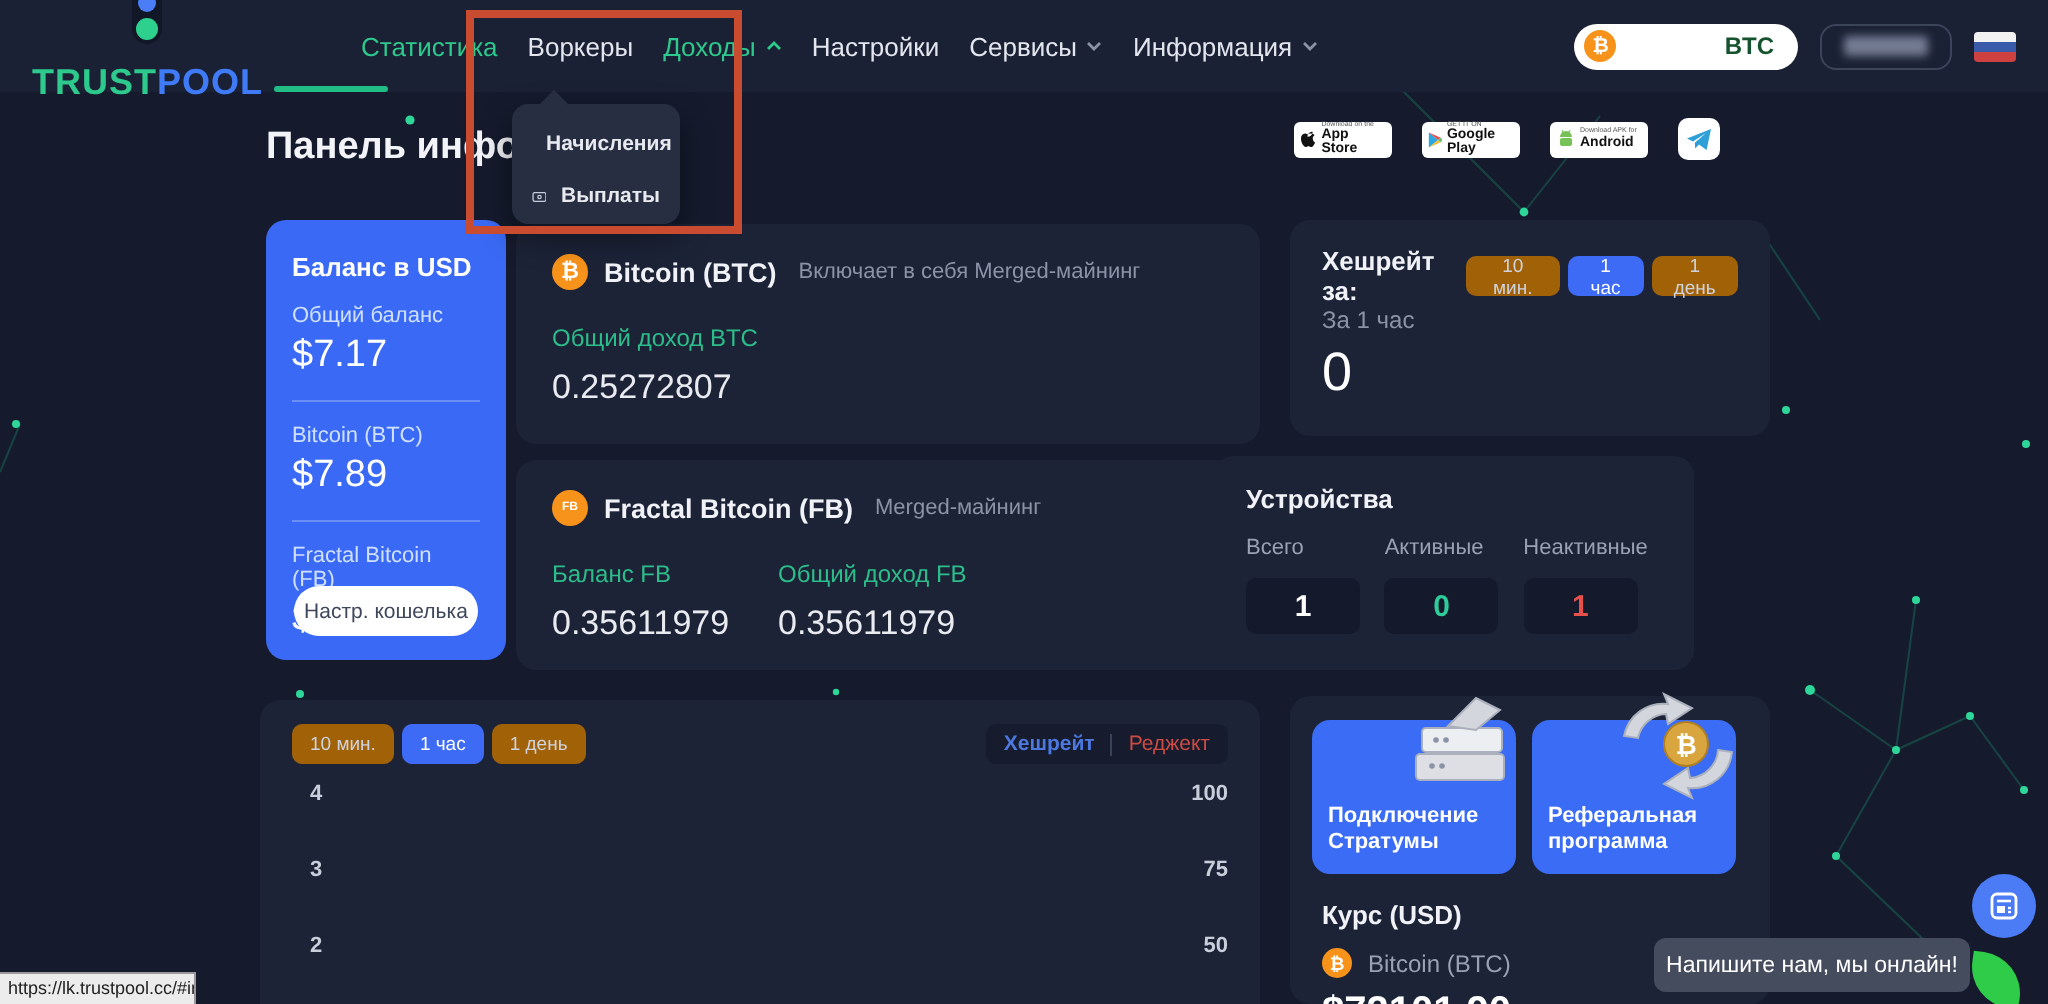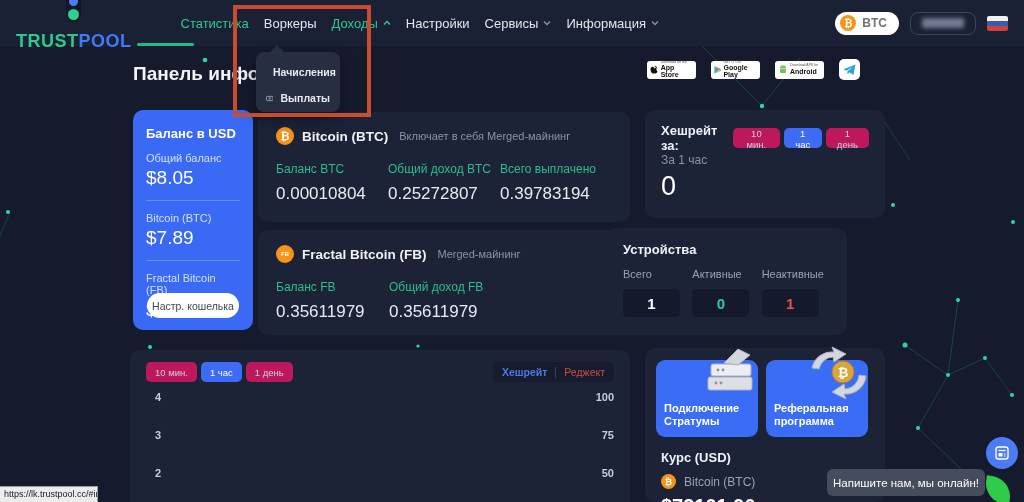--- a/index.html
+++ b/index.html
@@ -16,21 +16,21 @@
   .brand-text { font-size:18px; font-weight:800; letter-spacing:.5px; }
   .brand-text .t { color:#2dc98d; } .brand-text .p { color:#3f7bf6; }
   .nav-items { display:flex; align-items:center; gap:15px; margin-left:49px; }
   .nav-item { font-size:13px; color:#e3e6ee; cursor:pointer; display:flex; align-items:center; gap:5px; }
   .nav-item.active { color:#2dc98d; }
   .nav-item.open { color:#2dc98d; }
   .caret { width:8px; height:8px; display:inline-block; }
   .nav-underline { position:absolute; left:137px; bottom:0; width:57px; height:3px; background:#21bd85; border-radius:2px; }
   .nav-right { margin-left:auto; display:flex; align-items:center; gap:11px; margin-right:16px; }
   .btc-pill { background:#fff; border-radius:16px; height:23px; padding:0 12px 0 5px; display:flex; align-items:center; gap:6px; cursor:pointer; }
-  .btc-pill .lbl { font-size:12px; font-weight:700; color:#737373; }
+  .btc-pill .lbl { font-size:12px; font-weight:700; color:#14532d;margin-left:48px; }
   .coin { border-radius:50%; background:#f7931a; color:#fff; display:flex; align-items:center; justify-content:center; font-weight:700; }
   .coin.c16 { width:16px; height:16px; font-size:10px; }
   .coin.c18 { width:18px; height:18px; font-size:11px; }
   .coin.c15 { width:15px; height:15px; font-size:9px; }
   .account-btn { width:66px; height:23px; border:1px solid #3c445c; border-radius:8px; display:flex; align-items:center; justify-content:center; cursor:pointer; background:transparent; }
   .account-blur { width:42px; height:10px; background:#737b93; border-radius:2px; filter:blur(2px); }
   .flag { width:21px; height:15px; border-radius:2px; overflow:hidden; cursor:pointer; }
   .flag div { height:5px; } .flag .w{background:#f2f2f2}.flag .b{background:#3a5ba9}.flag .r{background:#cf4040}
 
   
@@ -63,21 +63,21 @@
   .coin-head .name { font-size:13.5px; font-weight:700; color:#f0f2f7; }
   .coin-head .sub { font-size:11px; color:#8b93a7; margin-left:3px; }
   .coin-stats { display:flex; margin-top:17px; }
   .coin-stat { width:113px; }
   .coin-stat .lab { font-size:12px; color:#2dbd8a; }
   .coin-stat .val { font-size:17px; color:#e9ebf1; margin-top:8px; }
 
   .hashrate-card { left:645px; top:110px; width:240px; height:108px; padding:13px 16px; }
   .card-title { font-size:13px; font-weight:700; color:#f0f2f7; }
   .pill-group { display:flex; gap:4px; }
-  .pill { height:20px; border:none; border-radius:5px; background:#be185d; color:#cfd3de; font-size:9.5px;
+  .pill { height:20px; border:none; border-radius:5px; background:#a16207; color:#cfd3de; font-size:9.5px;
     padding:0 9px; cursor:pointer; font-family:inherit; }
   .pill.sel { background:#3e6bf5; color:#fff; }
   .hashrate-card .head { display:flex; align-items:center; justify-content:space-between; }
   .hashrate-card .period { font-size:12px; color:#8b93a7; margin-top:0; }
   .hashrate-card .value { font-size:27px; color:#fff; margin-top:4px; font-weight:500; }
 
   .devices-card { left:607px; top:228px; width:240px; height:107px; padding:14px 16px; }
   .dev-cols { display:flex; margin-top:11px; }
   .dev-col { width:77px; }
   .dev-col .lab { font-size:11px; color:#9aa1b4; }
@@ -254,48 +254,40 @@
   <div class="tg-badge">
     <svg width="13" height="12" viewBox="0 0 13 12">
         <path d="M0.5 5.2 L12.5 0.5 L10.3 11 L6.5 8.3 L4.6 10.2 L4.4 7.4 L10 2.5 L3.5 6.7 Z" fill="#2f9fd8"></path>
       </svg>
   </div>
 </div>
 
 <div class="card balance-card">
   <div class="title">Баланс в USD</div>
   <div class="row-label">Общий баланс</div>
-  <div class="row-value">$8.05</div>
+  <div class="row-value">$7.17</div>
   <div class="div"></div>
   <div class="row-label">Bitcoin (BTC)</div>
   <div class="row-value">$7.89</div>
   <div class="div"></div>
   <div class="row-label">Fractal Bitcoin (FB)</div>
   <div class="row-value">$0.16</div>
   <button class="wallet-btn">Настр. кошелька</button>
 </div>
 
 <div class="card coin-card btc">
   <div class="coin-head">
     <span class="coin c18">₿</span>
     <span class="name">Bitcoin (BTC)</span>
     <span class="sub">Включает в себя Merged-майнинг</span>
   </div>
   <div class="coin-stats">
     <div class="coin-stat">
-        <div class="lab">Баланс BTC</div>
-        <div class="val">0.00010804</div>
-      </div>
-    <div class="coin-stat">
         <div class="lab">Общий доход BTC</div>
         <div class="val">0.25272807</div>
-      </div>
-    <div class="coin-stat">
-        <div class="lab">Всего выплачено</div>
-        <div class="val">0.39783194</div>
       </div>
   </div>
 </div>
 
 <div class="card coin-card fb">
   <div class="coin-head">
     <span class="coin c18" style="font-size:6px;">FB</span>
     <span class="name">Fractal Bitcoin (FB)</span>
     <span class="sub">Merged-майнинг</span>
   </div>

